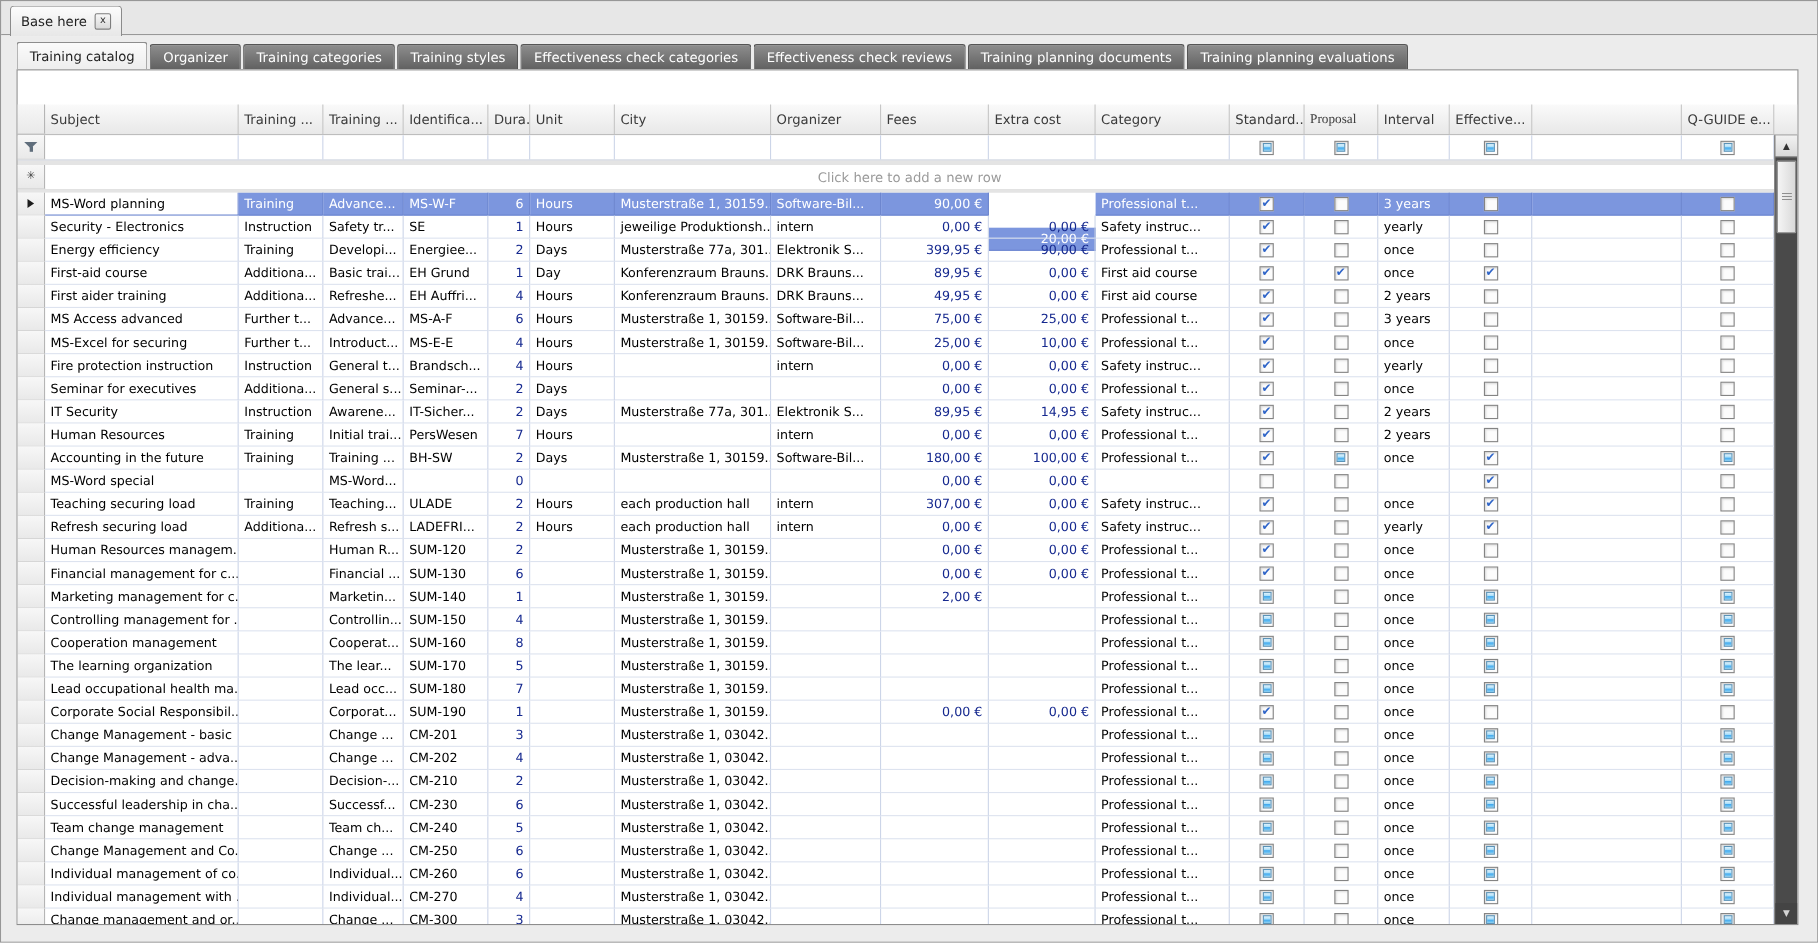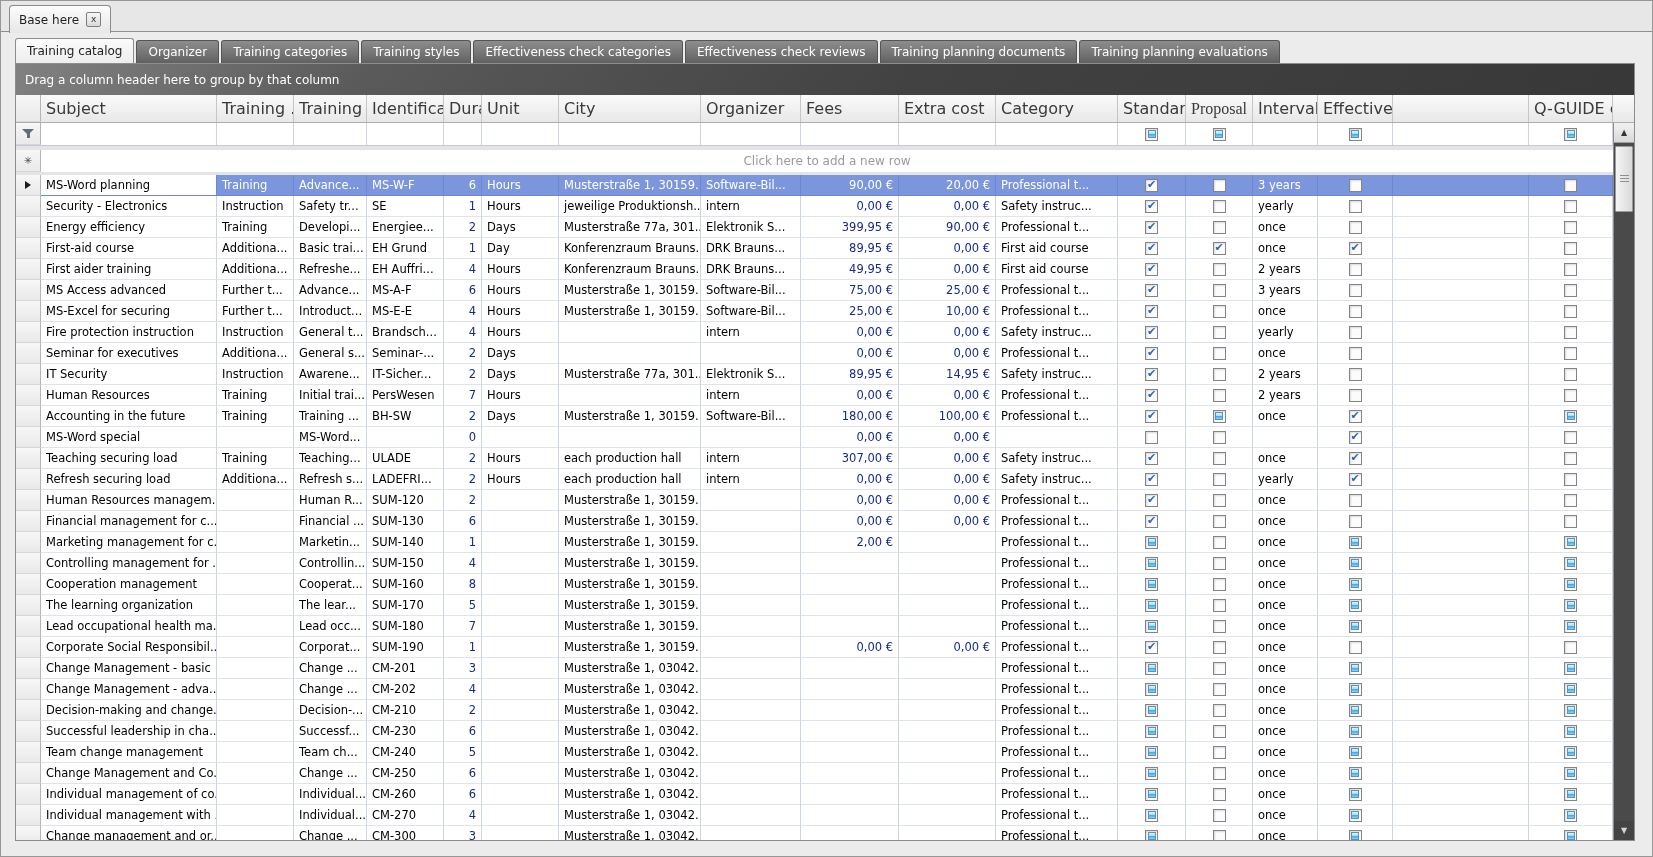--- a/index.html
+++ b/index.html
@@ -20,21 +20,21 @@
        border-radius:3px 3px 0 0;box-sizing:border-box;white-space:nowrap;cursor:default;}
   .tab.active{height:25px;background:linear-gradient(#fbfbfb,#ededed);color:#222;border-color:#8d8d8d;}
   
   .grid{position:absolute;left:14px;top:31px;width:1620px;height:778px;border:1px solid #8d8d8d;
         background:#fff;box-sizing:border-box;overflow:hidden;}
   .gpanel{position:absolute;left:0;top:0;width:1618px;height:31px;
           background:linear-gradient(125deg,#818181 0%,#5a5a5a 22%,#424242 55%,#383838 100%);
           color:#fff;font-size:12px;display:flex;align-items:center;padding-left:9px;box-sizing:border-box;}
   .hdr{position:absolute;left:0;top:31px;width:1618px;height:28px;display:flex;
        background:linear-gradient(#fafafa,#e8e8e8);border-bottom:1px solid #aeaeae;box-sizing:border-box;}
-  .hcell{height:100%;border-right:1px solid #c6c6c6;box-sizing:border-box;font-size:16px;color:#3a3a3a;
+  .hcell{height:100%;border-right:1px solid #c6c6c6;box-sizing:border-box;font-size:12px;color:#3a3a3a;
          display:flex;align-items:center;padding:0 5px;white-space:nowrap;overflow:hidden;}
   .hcell.ind{padding:0;}
   .frow{position:absolute;left:0;top:59px;width:1597px;height:23px;display:flex;background:#fff;
         border-bottom:1px solid #c2c9d8;box-sizing:border-box;}
   .fcell{height:100%;border-right:1px solid #ccd5e8;box-sizing:border-box;display:flex;align-items:center;justify-content:center;}
   .fgap{position:absolute;left:0;top:82px;width:1597px;height:4px;background:#e4e4e4;border-bottom:1px solid #cfcfcf;}
   .newrow{position:absolute;left:0;top:86px;width:1597px;height:22px;background:#fff;border-bottom:1px solid #cfcfcf;display:flex;}
   .newrow .txt{flex:1;display:flex;align-items:center;justify-content:center;font-size:12px;color:#9a9a9a;}
   .ngap{position:absolute;left:0;top:108px;width:1597px;height:3px;background:#e4e4e4;border-bottom:1px solid #c4c4c4;}
   .rows{position:absolute;left:0;top:111px;width:1597px;height:665px;overflow:hidden;background:#fff;}
@@ -85,23 +85,20 @@
         <div class="tab">Organizer</div>
         <div class="tab">Training categories</div>
         <div class="tab">Training styles</div>
         <div class="tab">Effectiveness check categories</div>
         <div class="tab">Effectiveness check reviews</div>
         <div class="tab">Training planning documents</div>
         <div class="tab">Training planning evaluations</div>
       </div>
 
     <div class="grid">
-      <div class="gpanel">
-        <span>Drag a column header here to group by that column</span>
-      </div>
       <div class="hdr">
           <div class="hcell ind" style="width: 25px;"></div>
           <div class="hcell" style="width: 176px; min-width: 176px;">Subject</div>
           <div class="hcell" style="width: 77px; min-width: 77px;">Training ...</div>
           <div class="hcell" style="width: 73px; min-width: 73px;">Training ...</div>
           <div class="hcell" style="width: 77px; min-width: 77px;">Identifica...</div>
           <div class="hcell" style="width: 38px; min-width: 38px;">Dura...</div>
           <div class="hcell" style="width: 77px; min-width: 77px;">Unit</div>
           <div class="hcell" style="width: 142px; min-width: 142px;">City</div>
           <div class="hcell" style="width: 100px; min-width: 100px;">Organizer</div>
@@ -169,21 +166,21 @@
             </div>
             <div class="cell focus" style="width: 176px; min-width: 176px;">MS-Word planning</div>
             <div class="cell" style="width: 77px; min-width: 77px;">Training</div>
             <div class="cell" style="width: 73px; min-width: 73px;">Advance...</div>
             <div class="cell" style="width: 77px; min-width: 77px;">MS-W-F</div>
             <div class="cell num" style="width: 38px; min-width: 38px;">6</div>
             <div class="cell" style="width: 77px; min-width: 77px;">Hours</div>
             <div class="cell" style="width: 142px; min-width: 142px;">Musterstraße 1, 30159...</div>
             <div class="cell" style="width: 100px; min-width: 100px;">Software-Bil...</div>
             <div class="cell num" style="width: 98px; min-width: 98px;">90,00 €</div>
-            <div class="cell num" style="width: 97px; min-width: 97px;">20,00 €</div>
+            <div class="cell num" style="width: 97px; min-width: 97px; margin-top: 32px;">20,00 €</div>
             <div class="cell" style="width: 122px; min-width: 122px;">Professional t...</div>
             <div class="cell ctr" style="width: 68px; min-width: 68px;">
               <span class="cb">
                 <span class="mark">✔</span>
               </span>
             </div>
             <div class="cell ctr" style="width: 67px; min-width: 67px;">
               <span class="cb"></span>
             </div>
             <div class="cell" style="width: 65px; min-width: 65px;">3 years</div>

